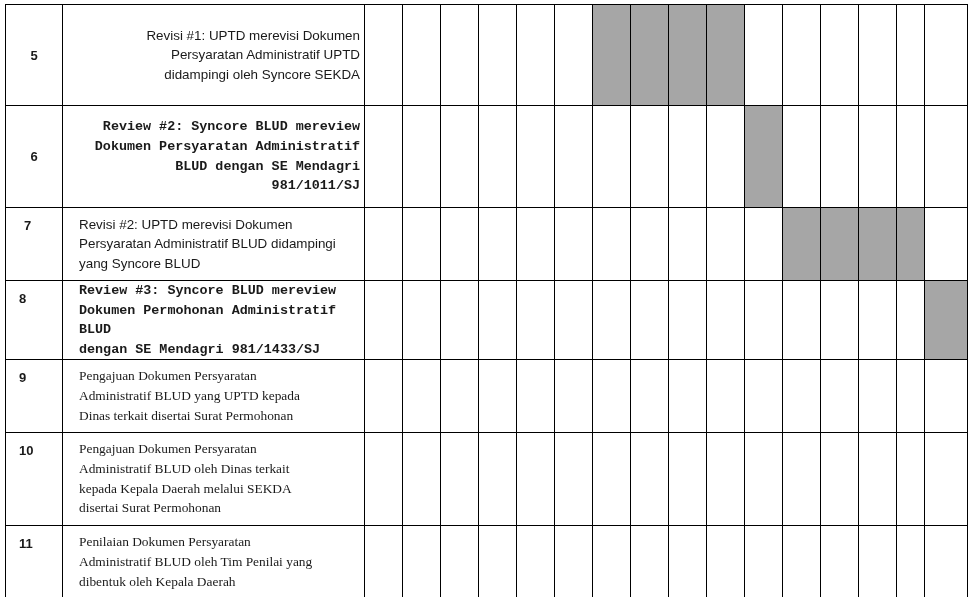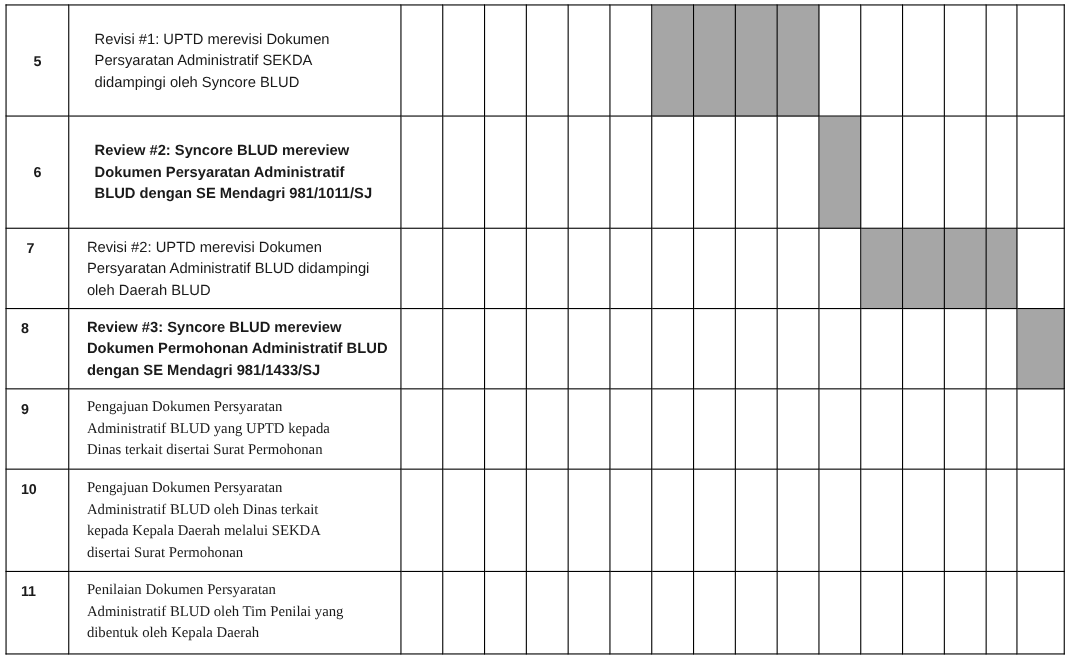--- a/index.html
+++ b/index.html
@@ -4,22 +4,22 @@
 <style>
   html, body { margin: 0; padding: 0; background: #ffffff; }
   body { width: 971px; height: 597px; position: relative; overflow: hidden;
          font-family: "Liberation Sans", "DejaVu Sans", sans-serif; color: #1a1a1a; }
   table.sched { position: absolute; left: 5px; top: 4px; border-collapse: collapse; table-layout: fixed; }
   table.sched td { border: 1.5px solid #000; padding: 0; vertical-align: middle; }
   td.no { font-size: 13px; font-weight: bold; text-align: center; }
   td.no.top7 { vertical-align: top; padding-top: 10px; text-align: left; padding-left: 18px; }
   td.no.top8 { vertical-align: top; padding-top: 10px; text-align: left; padding-left: 13px; }
   td.act { font-size: 13.4px; line-height: 19.6px; padding-left: 16px !important; padding-right: 4px !important; }
-  td.act.bold { font-weight: bold; }
-  td.act.pl24 { padding-left: 23px !important; }
+  td.act.bold { font-weight: bold; font-family: Liberation Mono, monospace; }
+  td.act.pl24 { padding-left: 23px !important; text-align: right; }
   td.act.top { vertical-align: top; padding-top: 6px !important; font-family: Liberation Serif, serif; }
   td.cell { background: #ffffff; }
   td.cell.on { background: #a6a6a6; }
 </style>
 </head>
 <body>
 
 <table class="sched">
   <colgroup>
     <col style="width:57px">
@@ -39,22 +39,22 @@
     <col style="width:38px">
       <col style="width:38px">
       <col style="width:28px">
       <col style="width:43px">
   </colgroup>
   <tbody id="tbody">
     <tr style="height:101px">
       <td class="no">5</td>
       <td class="act pl24">
           <div>Revisi #1: UPTD merevisi Dokumen</div>
-          <div>Persyaratan Administratif SEKDA</div>
-          <div>didampingi oleh Syncore BLUD</div>
+          <div>Persyaratan Administratif UPTD</div>
+          <div>didampingi oleh Syncore SEKDA</div>
         </td>
     <td class="cell"></td>
         <td class="cell"></td>
         <td class="cell"></td>
         <td class="cell"></td>
         <td class="cell"></td>
         <td class="cell"></td>
         <td class="cell on"></td>
         <td class="cell on"></td>
         <td class="cell on"></td>
@@ -88,21 +88,21 @@
         <td class="cell"></td>
         <td class="cell"></td>
         <td class="cell"></td>
         <td class="cell"></td>
       </tr>
     <tr style="height:73px">
       <td class="no top7">7</td>
       <td class="act">
           <div>Revisi #2: UPTD merevisi Dokumen</div>
           <div>Persyaratan Administratif BLUD didampingi</div>
-          <div>oleh Daerah BLUD</div>
+          <div>yang Syncore BLUD</div>
         </td>
     <td class="cell"></td>
         <td class="cell"></td>
         <td class="cell"></td>
         <td class="cell"></td>
         <td class="cell"></td>
         <td class="cell"></td>
         <td class="cell"></td>
         <td class="cell"></td>
         <td class="cell"></td>

